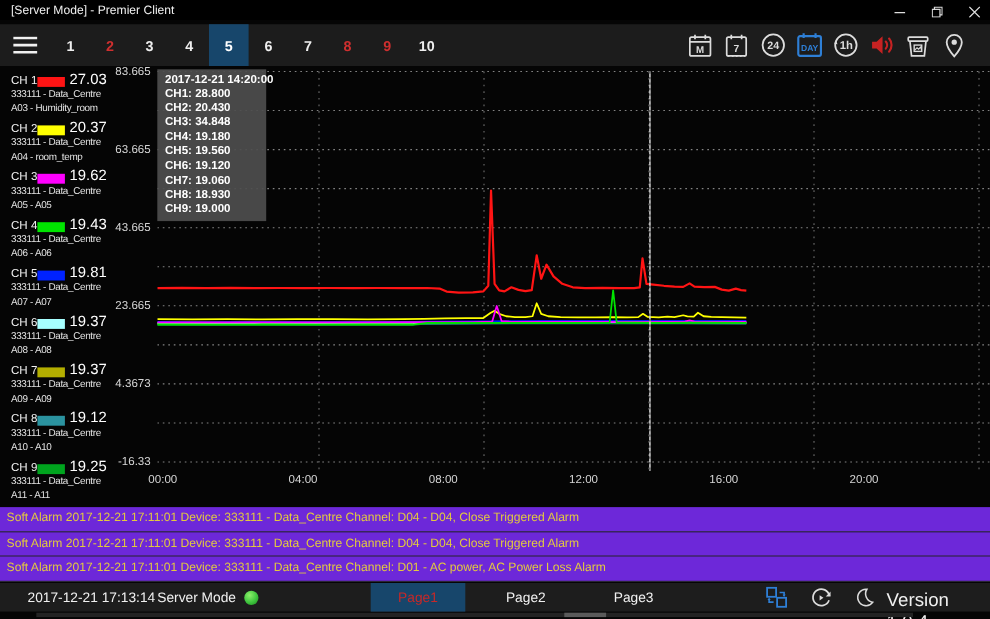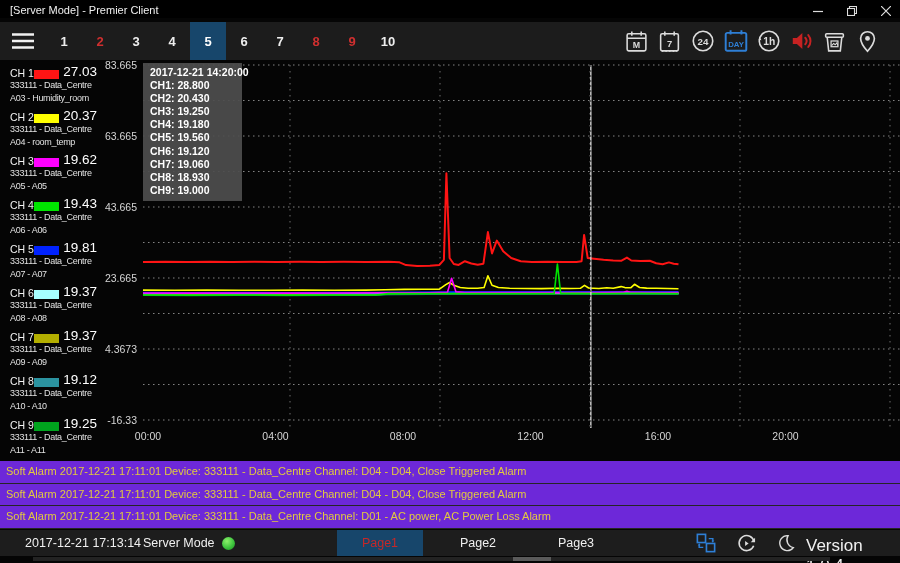--- a/index.html
+++ b/index.html
@@ -287,21 +287,21 @@
     <div class="xlabel" style="left: 512.5px;">12:00</div>
     <div class="xlabel" style="left: 640px;">16:00</div>
     <div class="xlabel" style="left: 767.5px;">20:00</div>
   </div>
 
 <div class="tooltip">
   <div class="tt-line">2017-12-21 14:20:00</div>
   <div id="tt-rows">
       <div class="tt-line">CH1: 28.800</div>
       <div class="tt-line">CH2: 20.430</div>
-      <div class="tt-line">CH3: 19.250</div>
+      <div class="tt-line">CH3: 34.848</div>
       <div class="tt-line">CH4: 19.180</div>
       <div class="tt-line">CH5: 19.560</div>
       <div class="tt-line">CH6: 19.120</div>
       <div class="tt-line">CH7: 19.060</div>
       <div class="tt-line">CH8: 18.930</div>
       <div class="tt-line">CH9: 19.000</div>
     </div>
 </div>
 
 <div class="alarm-list">

